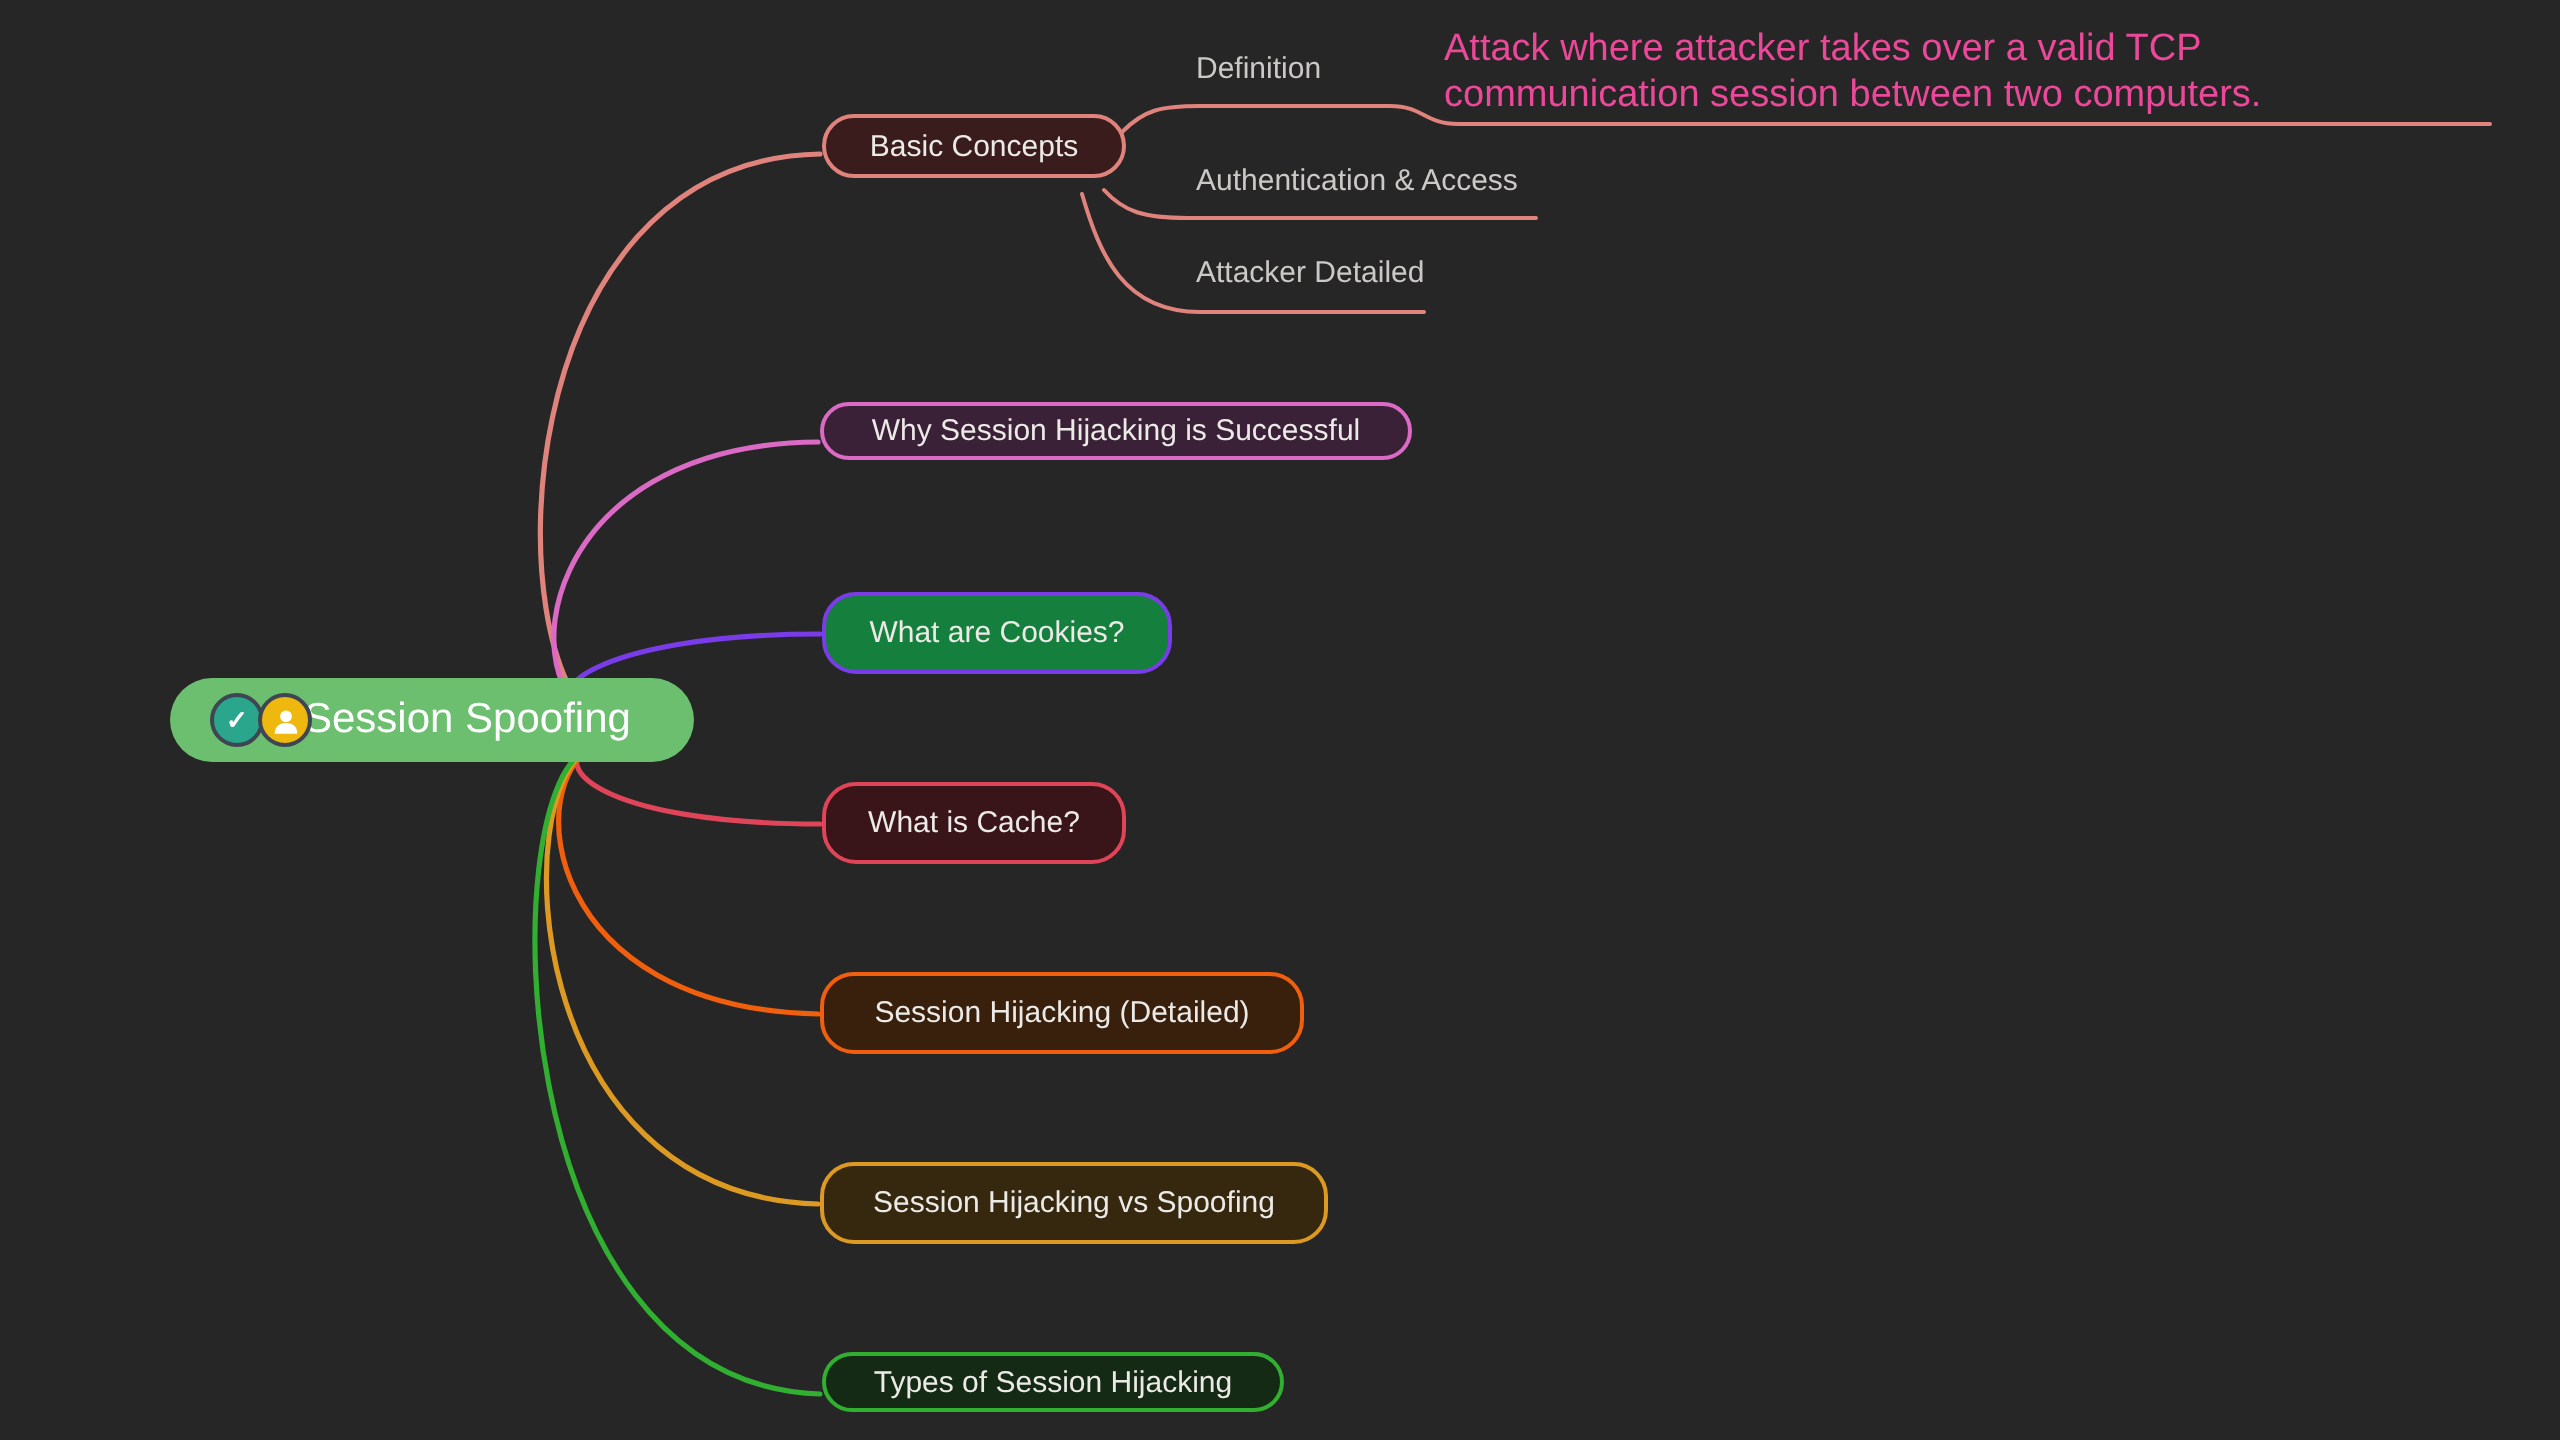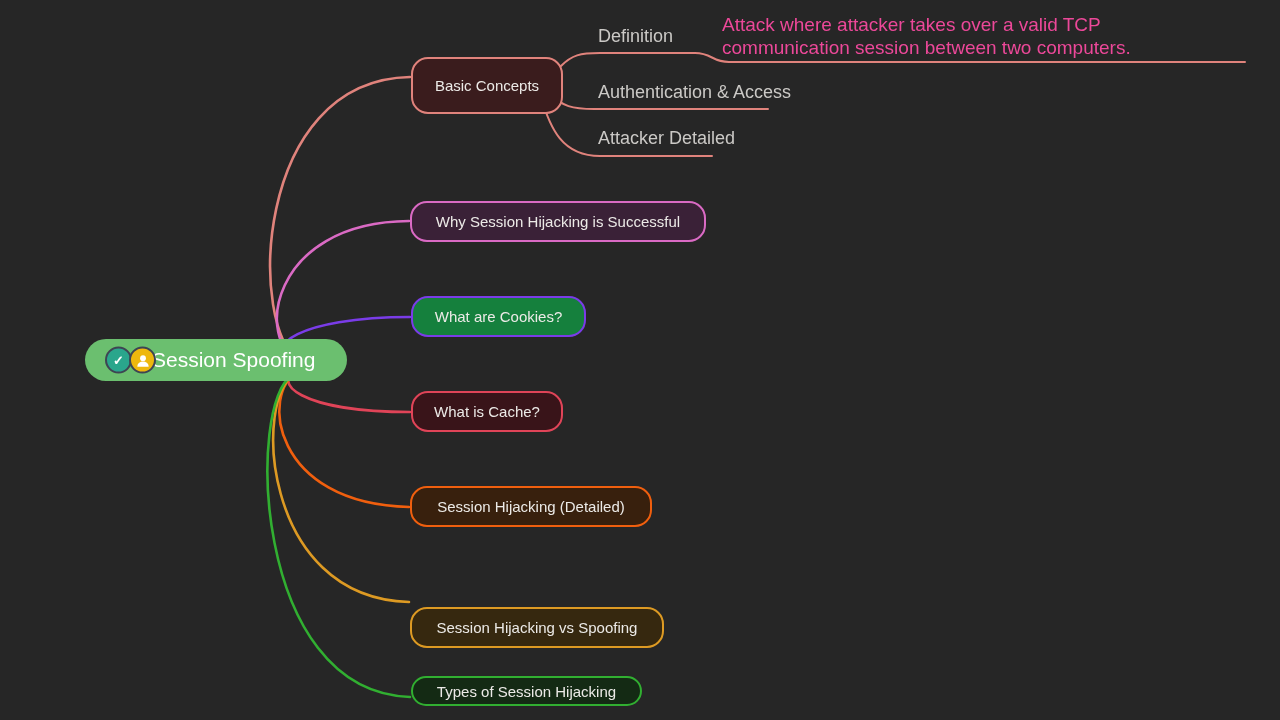--- a/index.html
+++ b/index.html
@@ -63,21 +63,21 @@
     justify-content: center;
     cursor: pointer;
   }
   .marker.check { left: 20px; z-index: 1; color: #ffffff; font-size: 13px; font-weight: bold; }
   .marker.person { left: 44px; z-index: 2; }
   .marker.person svg { width: 16px; height: 16px; display: block; }
   .floating-label {
     position: absolute;
     z-index: 2;
     color: #cbc9c6;
-    font-size: 18px;
+    font-size: 15px;
     white-space: nowrap;
     cursor: pointer;
   }
   .note-text {
     position: absolute;
     z-index: 2;
     left: 722px; top: 13px;
     width: 495px;
     color: #ec4899;
     font-size: 19px;
@@ -110,41 +110,41 @@
     <span class="marker check" style="background-color: rgb(42, 166, 140);">✓</span>
     <span class="marker person" style="background-color: rgb(238, 184, 14);">
       <svg viewBox="0 0 24 24">
         <circle cx="12" cy="8.5" r="4.4" fill="#ffffff"></circle>
         <path d="M 3.5 21.5 C 3.5 15.5 8 13.5 12 13.5 C 16 13.5 20.5 15.5 20.5 21.5 Z" fill="#ffffff"></path>
       </svg>
     </span>
     <span class="root-label">Session Spoofing</span>
   </div>
 
-  <div class="topic" style="left: 411px; top: 57px; width: 152px; height: 57px; border-color: rgb(224, 131, 124); background-color: rgb(58, 28, 29); justify-content: center;">
+  <div class="topic" style="left: 411px; top: 57px; width: 152px; height: 32px; border-color: rgb(224, 131, 124); background-color: rgb(58, 28, 29); justify-content: center;">
     <span>Basic Concepts</span>
   </div>
 
-  <div class="topic" style="left: 410px; top: 201px; width: 296px; height: 41px; border-color: rgb(218, 106, 196); background-color: rgb(58, 33, 55);">
+  <div class="topic" style="left: 410px; top: 201px; width: 296px; height: 29px; border-color: rgb(218, 106, 196); background-color: rgb(58, 33, 55);">
     <span>Why Session Hijacking is Successful</span>
   </div>
 
   <div class="topic" style="left: 411px; top: 296px; width: 175px; height: 41px; border-color: rgb(122, 60, 232); background-color: #15803d;">
     <span>What are Cookies?</span>
   </div>
 
   <div class="topic" style="left: 410px; top: 486px; width: 242px; height: 41px; border-color: rgb(240, 95, 14); background-color: rgb(56, 32, 13);">
     <span>Session Hijacking (Detailed)</span>
   </div>
 
   <div class="topic" style="left: 411px; top: 391px; width: 152px; height: 41px; border-color: rgb(224, 68, 88); background-color: rgb(57, 20, 25);">
     <span>What is Cache?</span>
   </div>
 
-  <div class="topic" style="left: 410px; top: 581px; width: 254px; height: 41px; border-color: rgb(221, 154, 35); background-color: rgb(54, 40, 15); margin-top: 26px;">
+  <div class="topic" style="left: 410px; top: 581px; width: 254px; height: 41px; border-color: rgb(221, 154, 35); background-color: rgb(54, 40, 15);">
     <span>Session Hijacking vs Spoofing</span>
   </div>
 
   <div class="topic" style="left: 411px; top: 676px; width: 231px; height: 30px; border-color: rgb(49, 175, 49); background-color: rgb(20, 42, 20);">
     <span>Types of Session Hijacking</span>
   </div>
 
   <div class="floating-label" style="left:598px; top:26px;">Definition</div>
 
   <div class="note-text">Attack where attacker takes over a valid TCP communication session between two computers.</div>

